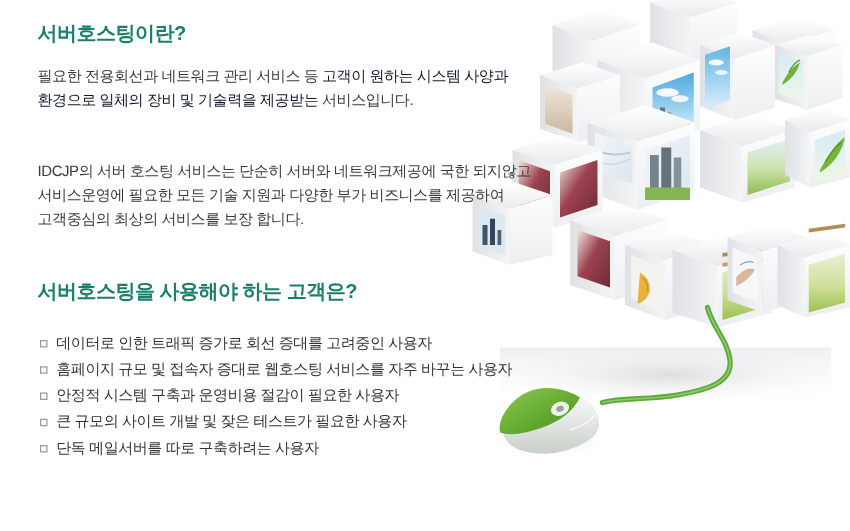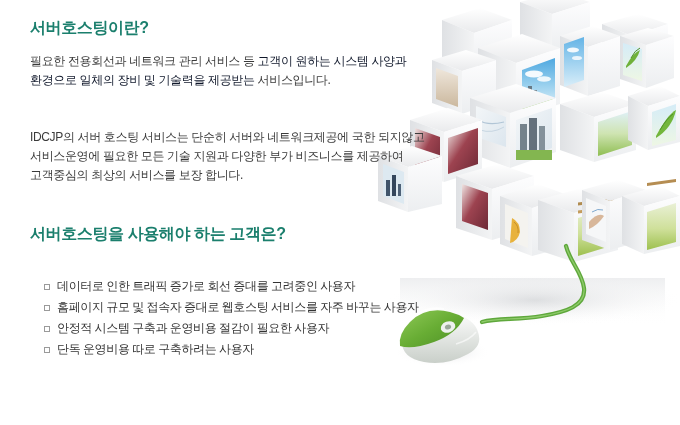--- a/index.html
+++ b/index.html
@@ -52,24 +52,23 @@
   }
   .para-1 { top: 52px; }
   .para-2 { top: 128px; }
   .para .hl { color: #0f172a; }
 
   
   .bullet-list {
     position: absolute;
     left: 0;
     top: 264px;
-    margin: 12px;
+    margin: 0;
     padding: 0;
     list-style: none;
-    font-family: Liberation Serif, serif;
   }
   .bullet-item {
     display: flex;
     align-items: flex-start;
     font-size: 12px;
     line-height: 21px;
     color: #333333;
     letter-spacing: -0.35px;
     white-space: nowrap;
   }
@@ -366,18 +365,22 @@
       <li class="bullet-item">
         <span class="bullet-mark"></span>
         <span>홈페이지 규모 및 접속자 증대로 웹호스팅 서비스를 자주 바꾸는 사용자</span>
       </li>
       <li class="bullet-item">
         <span class="bullet-mark"></span>
         <span>안정적 시스템 구축과 운영비용 절감이 필요한 사용자</span>
       </li>
       <li class="bullet-item">
         <span class="bullet-mark"></span>
-        <span>단독 운영비용 따로 구축하려는 사용자</span>
+        <span>큰 규모의 사이트 개발 및 잦은 테스트가 필요한 사용자</span>
+      </li>
+      <li class="bullet-item">
+        <span class="bullet-mark"></span>
+        <span>단독 메일서버를 따로 구축하려는 사용자</span>
       </li>
     </ul>
 
   </div>
 </div>
 
 </body></html>

